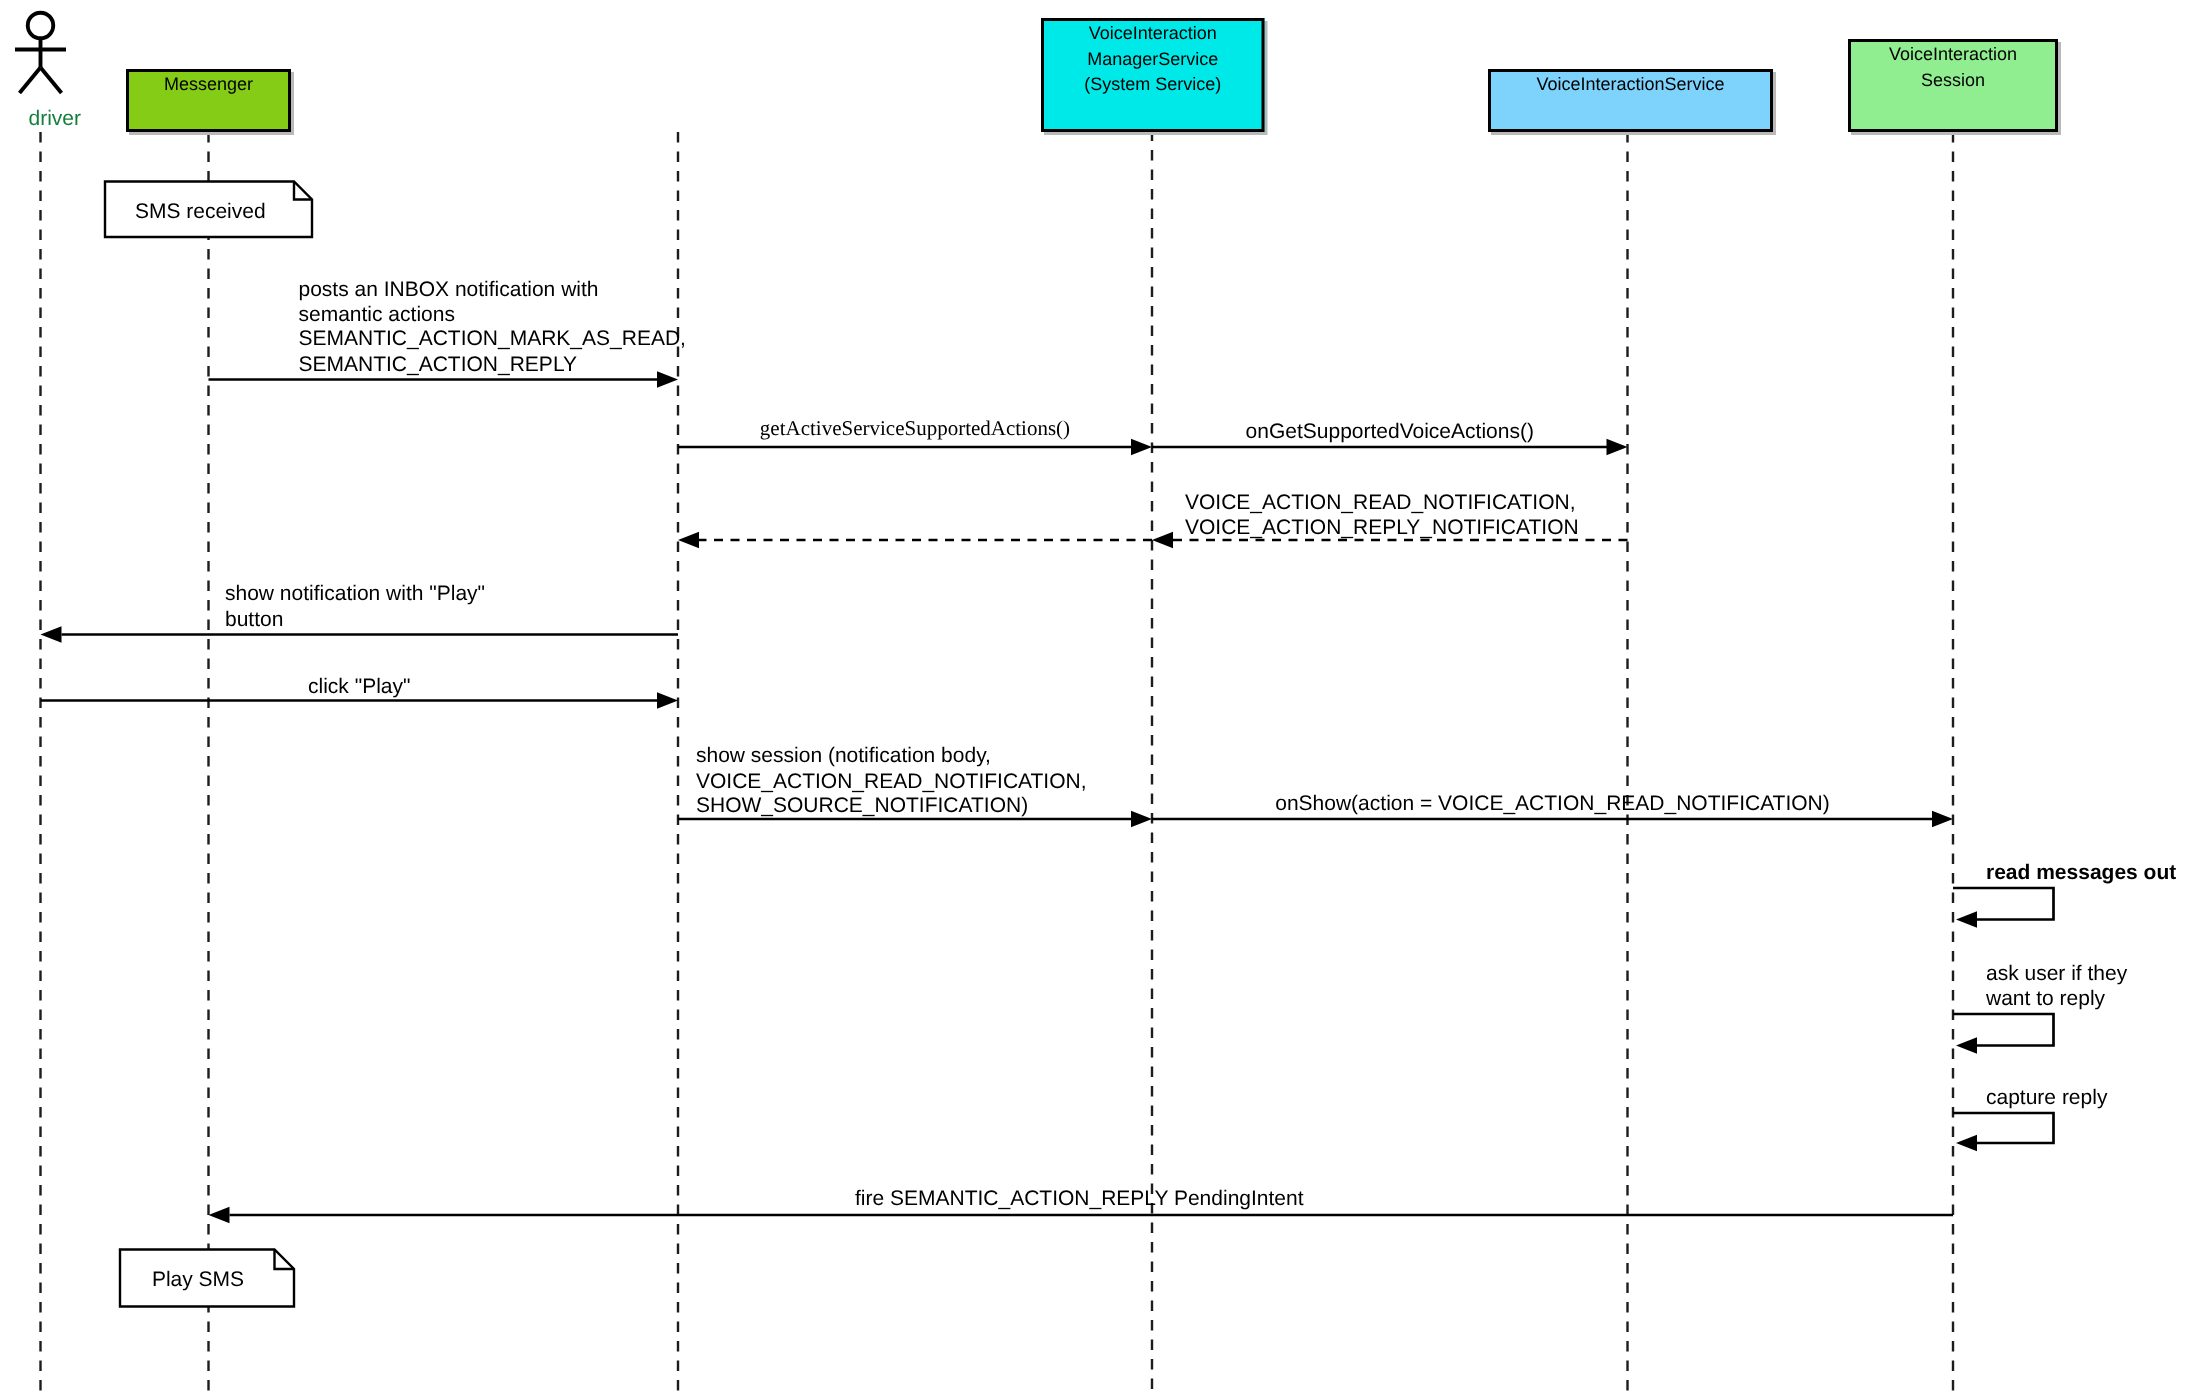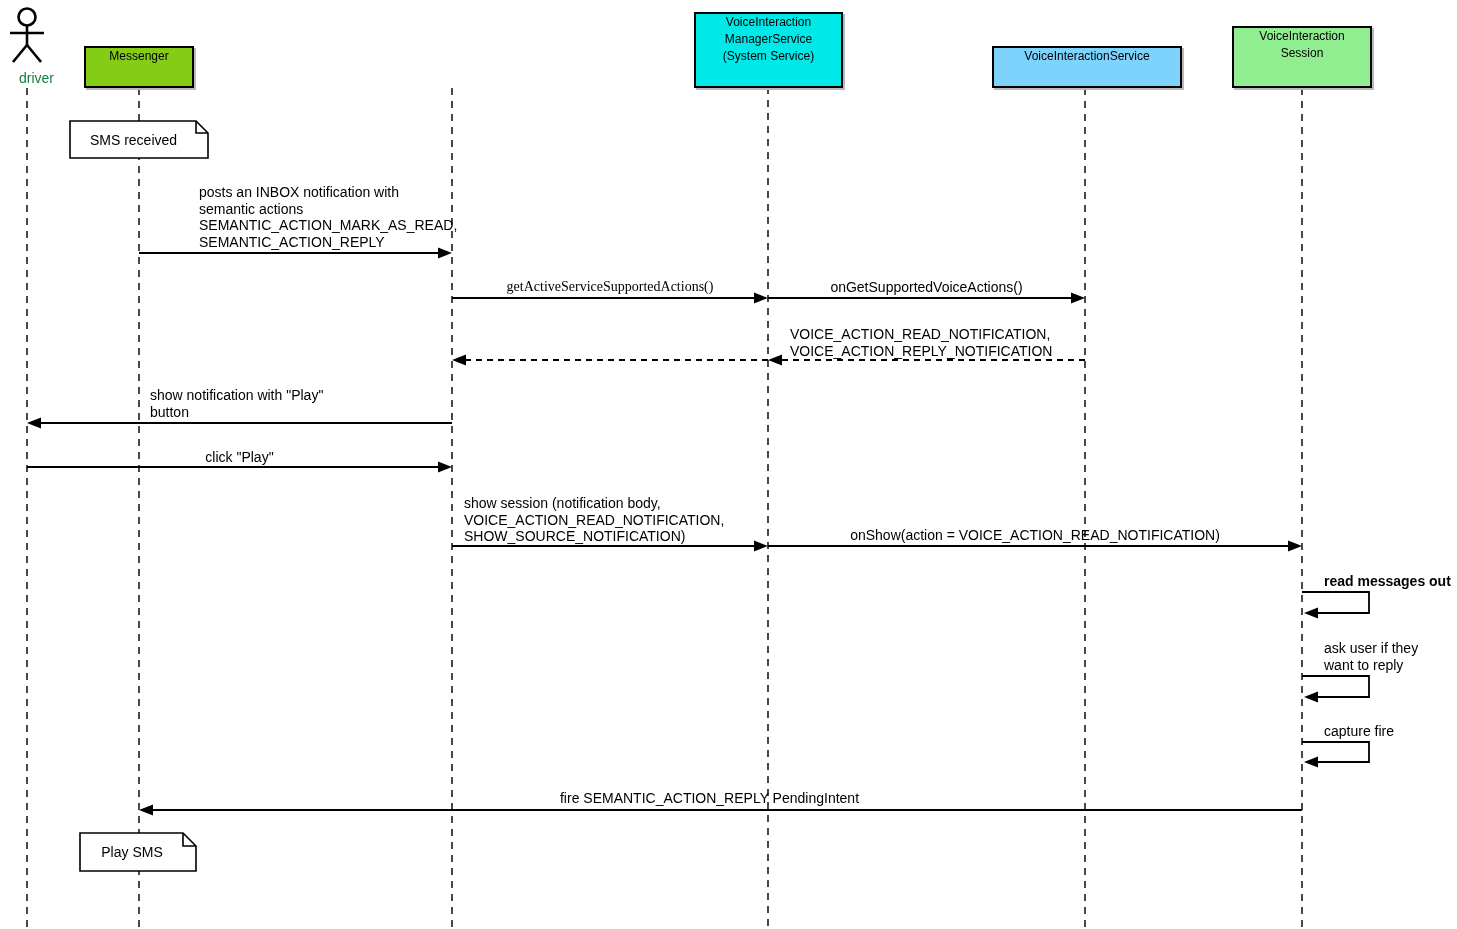--- a/index.html
+++ b/index.html
@@ -176,17 +176,17 @@
 VOICE_ACTION_READ_NOTIFICATION,
 SHOW_SOURCE_NOTIFICATION)</div>
 
   <div class="label center" style="left:770px; top:527px; width:530px;">onShow(action = VOICE_ACTION_READ_NOTIFICATION)</div>
 
   <div class="label" style="left:1324px; top:573px;font-weight:bold;">read messages out</div>
 
   <div class="label" style="left:1324px; top:640px;">ask user if they
 want to reply</div>
 
-  <div class="label" style="left:1324px; top:723px;">capture fire</div>
+  <div class="label" style="left:1324px; top:723px;">capture reply</div>
 
-  <div class="label center" style="left:128px; top:790px; width:1163px;">fire SEMANTIC_ACTION_REPLY PendingIntent</div>
+  <div class="label center" style="left:138px; top:790px; width:1163px;">fire SEMANTIC_ACTION_REPLY PendingIntent</div>
 
 </div>
 
 </body></html>

